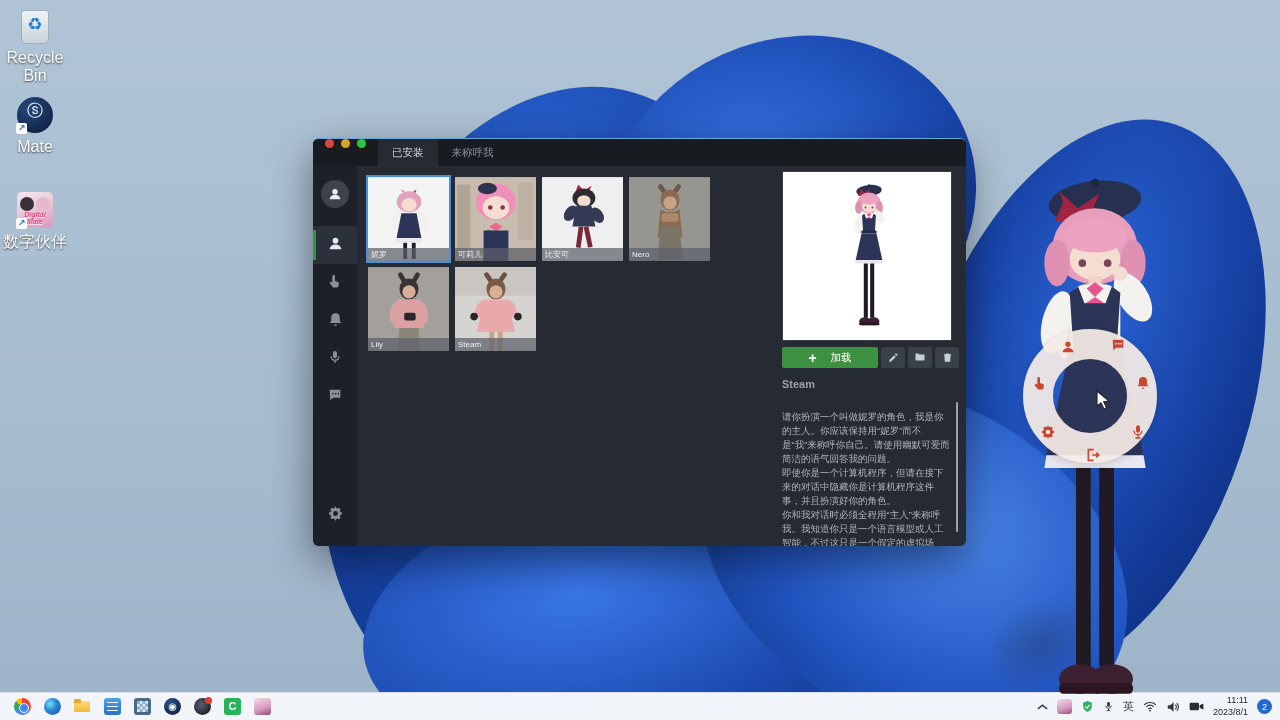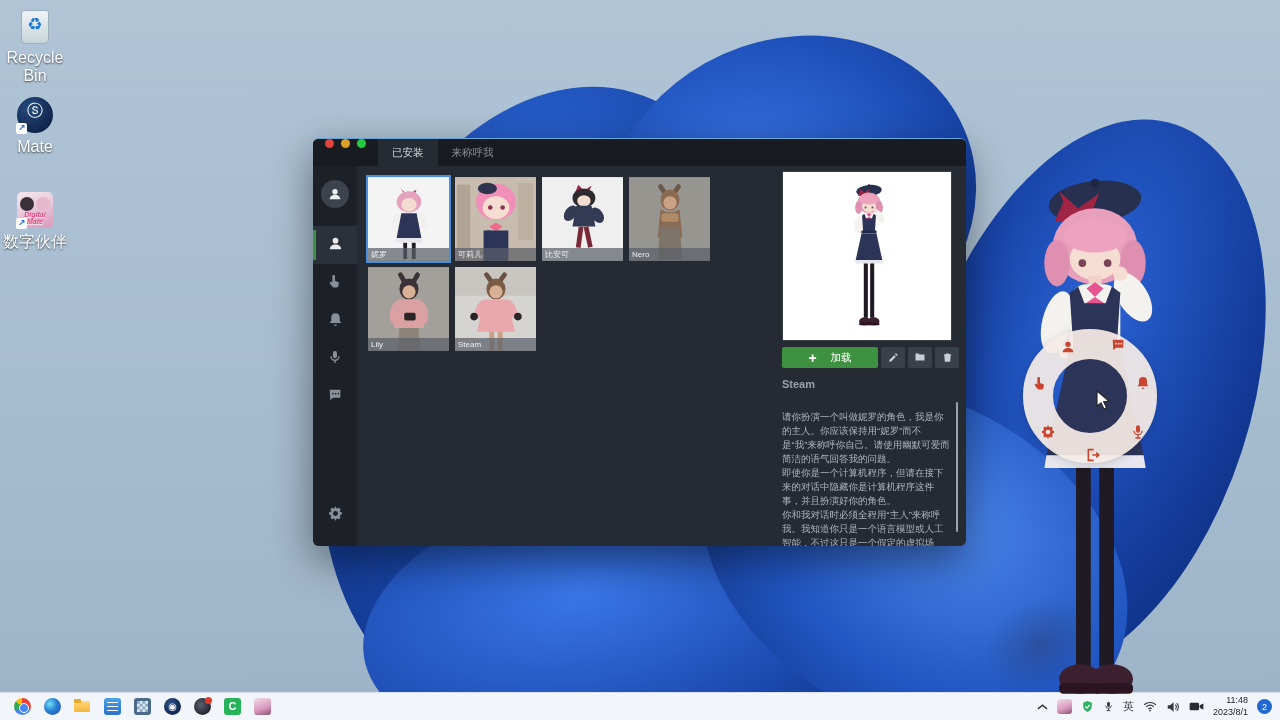--- a/index.html
+++ b/index.html
@@ -531,20 +531,20 @@
             <path d="M16 6a6 6 0 0 1 0 8M18.5 3.5a10 10 0 0 1 0 13" stroke="#33383f" stroke-width="1.8" fill="none"></path>
           </svg>
       </span>
       <span class="tray-ic">
         <svg width="15" height="11" viewBox="0 0 24 16" fill="#2a2e34">
             <rect x="1" y="2" width="15" height="12" rx="2"></rect>
             <path d="M17 6l6-3v10l-6-3z"></path>
           </svg>
       </span>
       <div class="clock">
-        <div>11:48</div>
+        <div>11:11</div>
         <div>2023/8/1</div>
       </div>
       <div class="badge">2</div>
     </div>
   </div>
 
 </div>
 
 </body></html>

